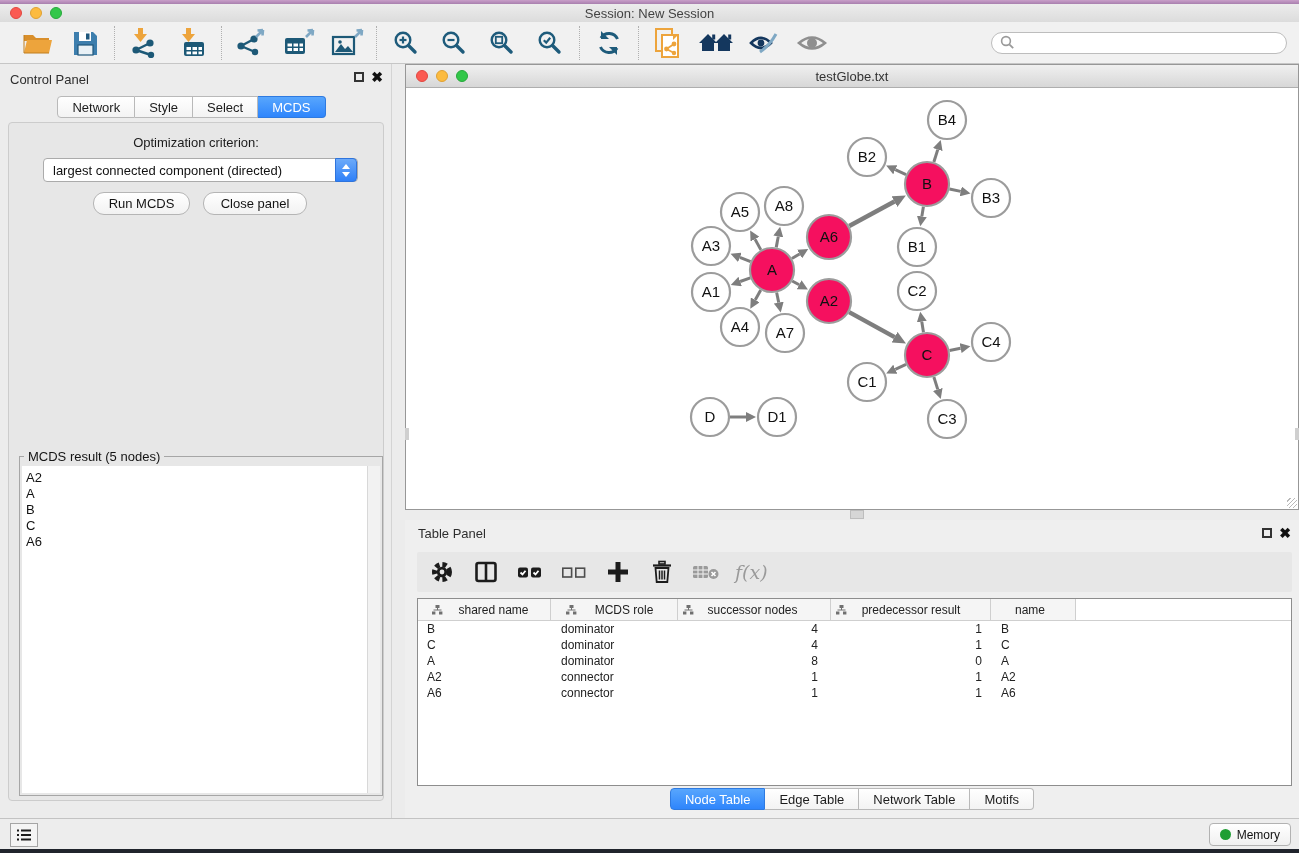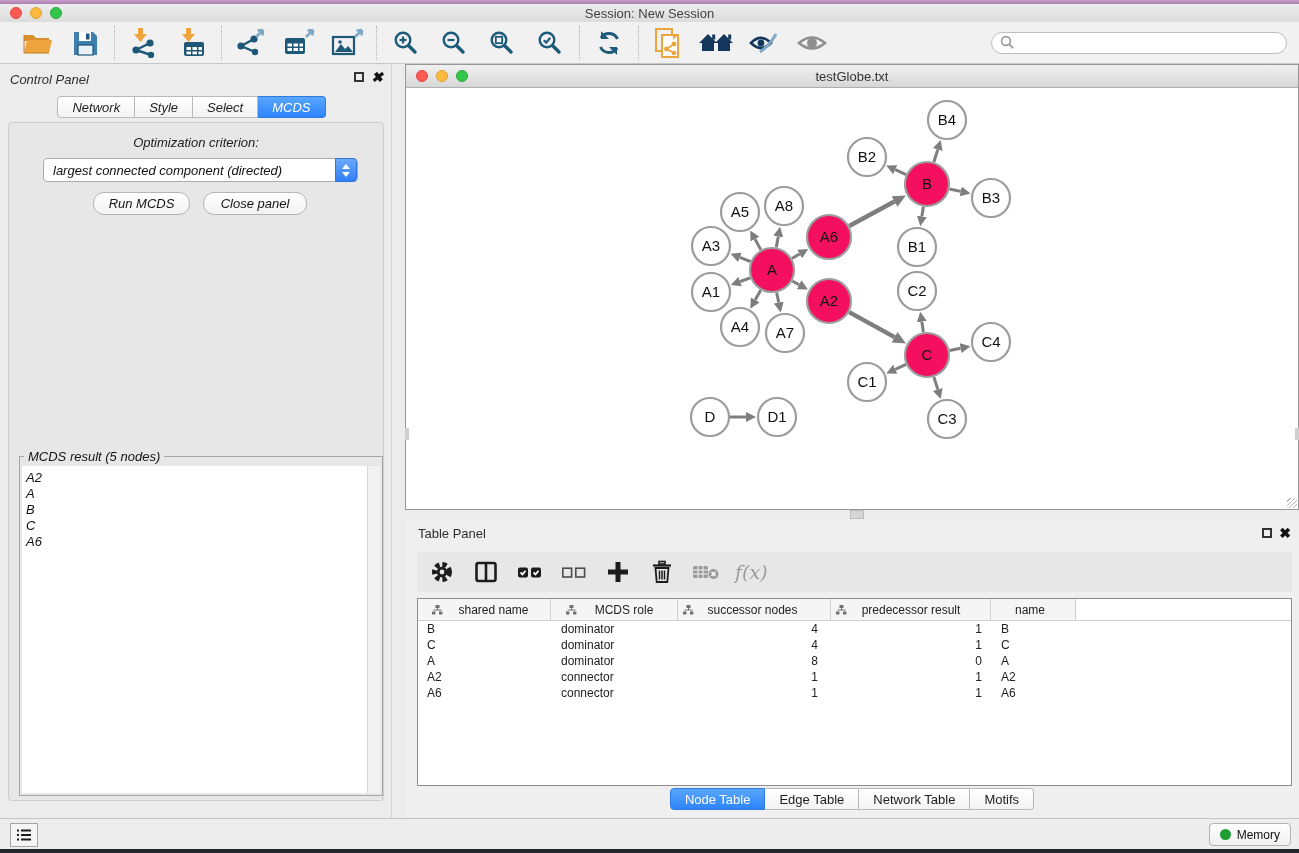--- a/index.html
+++ b/index.html
@@ -19,21 +19,21 @@
 
   .toolbar { left:0; top:22px; width:1299px; height:42px; background:#f1f1f1; border-bottom:1px solid #c6c6c6; display:flex; align-items:center; padding:0 8px; }
   .tgroup { display:flex; align-items:center; gap:10px; padding:0 10px; }
   .tsep { width:1px; height:34px; border-left:1px dotted #b0b0b0; }
   .tbtn { width:38px; height:34px; display:flex; align-items:center; justify-content:center; }
   .search-wrap { margin-left:auto; margin-right:4px; }
   .search { width:296px; height:22px; border:1px solid #bdbdbd; border-radius:11px; background:#fff; display:flex; align-items:center; padding-left:8px; }
   .search input { border:none; outline:none; background:transparent; font-family:"Liberation Sans",sans-serif; font-size:12px; width:250px; }
 
   
-  .control-panel { left:0; top:64px; width:392px; height:754px; background:#ececec; border-right:1px solid #d4d4d4;font-style:italic; }
+  .control-panel { left:0; top:64px; width:392px; height:754px; background:#ececec; border-right:1px solid #d4d4d4; }
   .cp-header { position:absolute; left:10px; top:8px; color:#2e2e2e; }
   .panel-mini-icons { position:absolute; right:8px; top:8px; display:flex; gap:7px; align-items:center; }
   .float-ic { width:10px; height:10px; border:2px solid #333; }
   .close-ic { font-size:14px; font-weight:bold; color:#111; line-height:10px; }
   .cp-tabs { position:absolute; left:0; right:8px; top:32px; display:flex; justify-content:center; }
   .seg { display:flex;align-items:flex-end; }
   .seg .tab { background:linear-gradient(#ffffff,#f3f3f3); border:1px solid #b9b9b9; border-left:none; height:22px; display:flex; align-items:center; justify-content:center; padding:0 14px; color:#1c1c1c; }
   .seg .tab:first-child { border-left:1px solid #b9b9b9; border-radius:4px 0 0 4px; }
   .seg .tab:last-child { border-radius:0 4px 4px 0; }
   .seg .tab.active { background:linear-gradient(#58a6fd,#2e85fc); border-color:#2e7ae0; color:#fff; }

